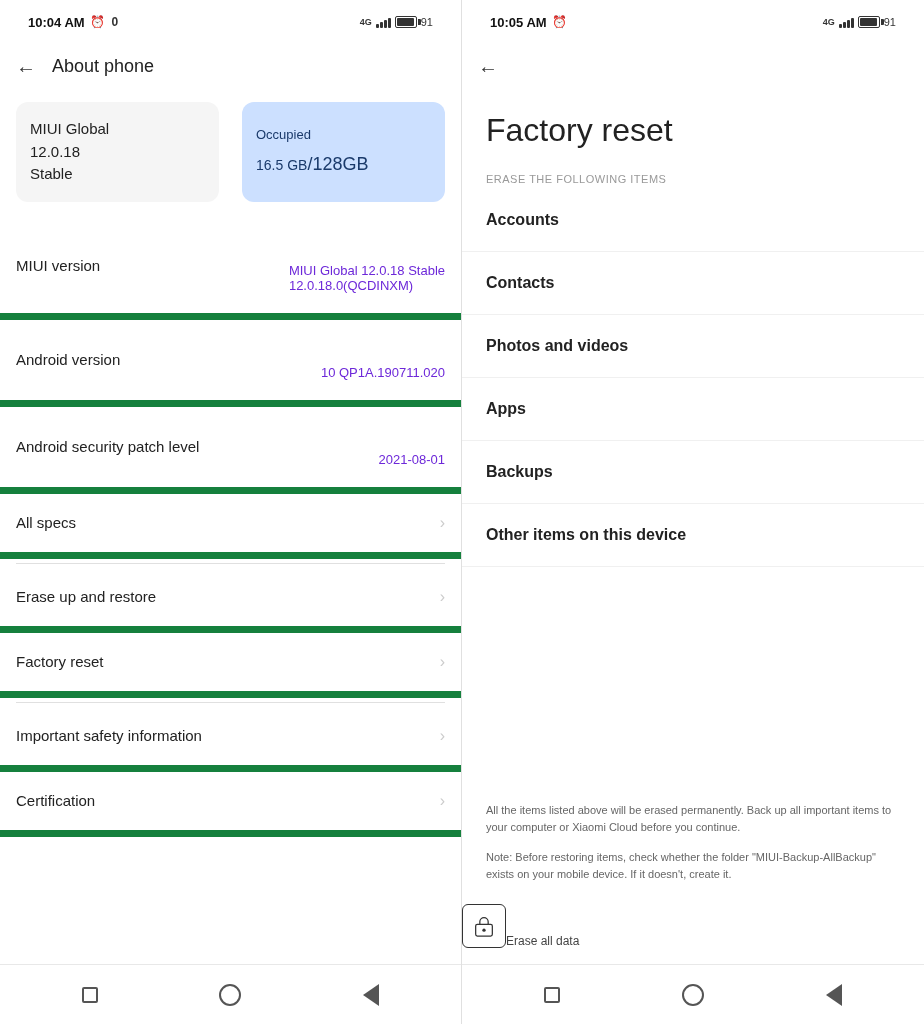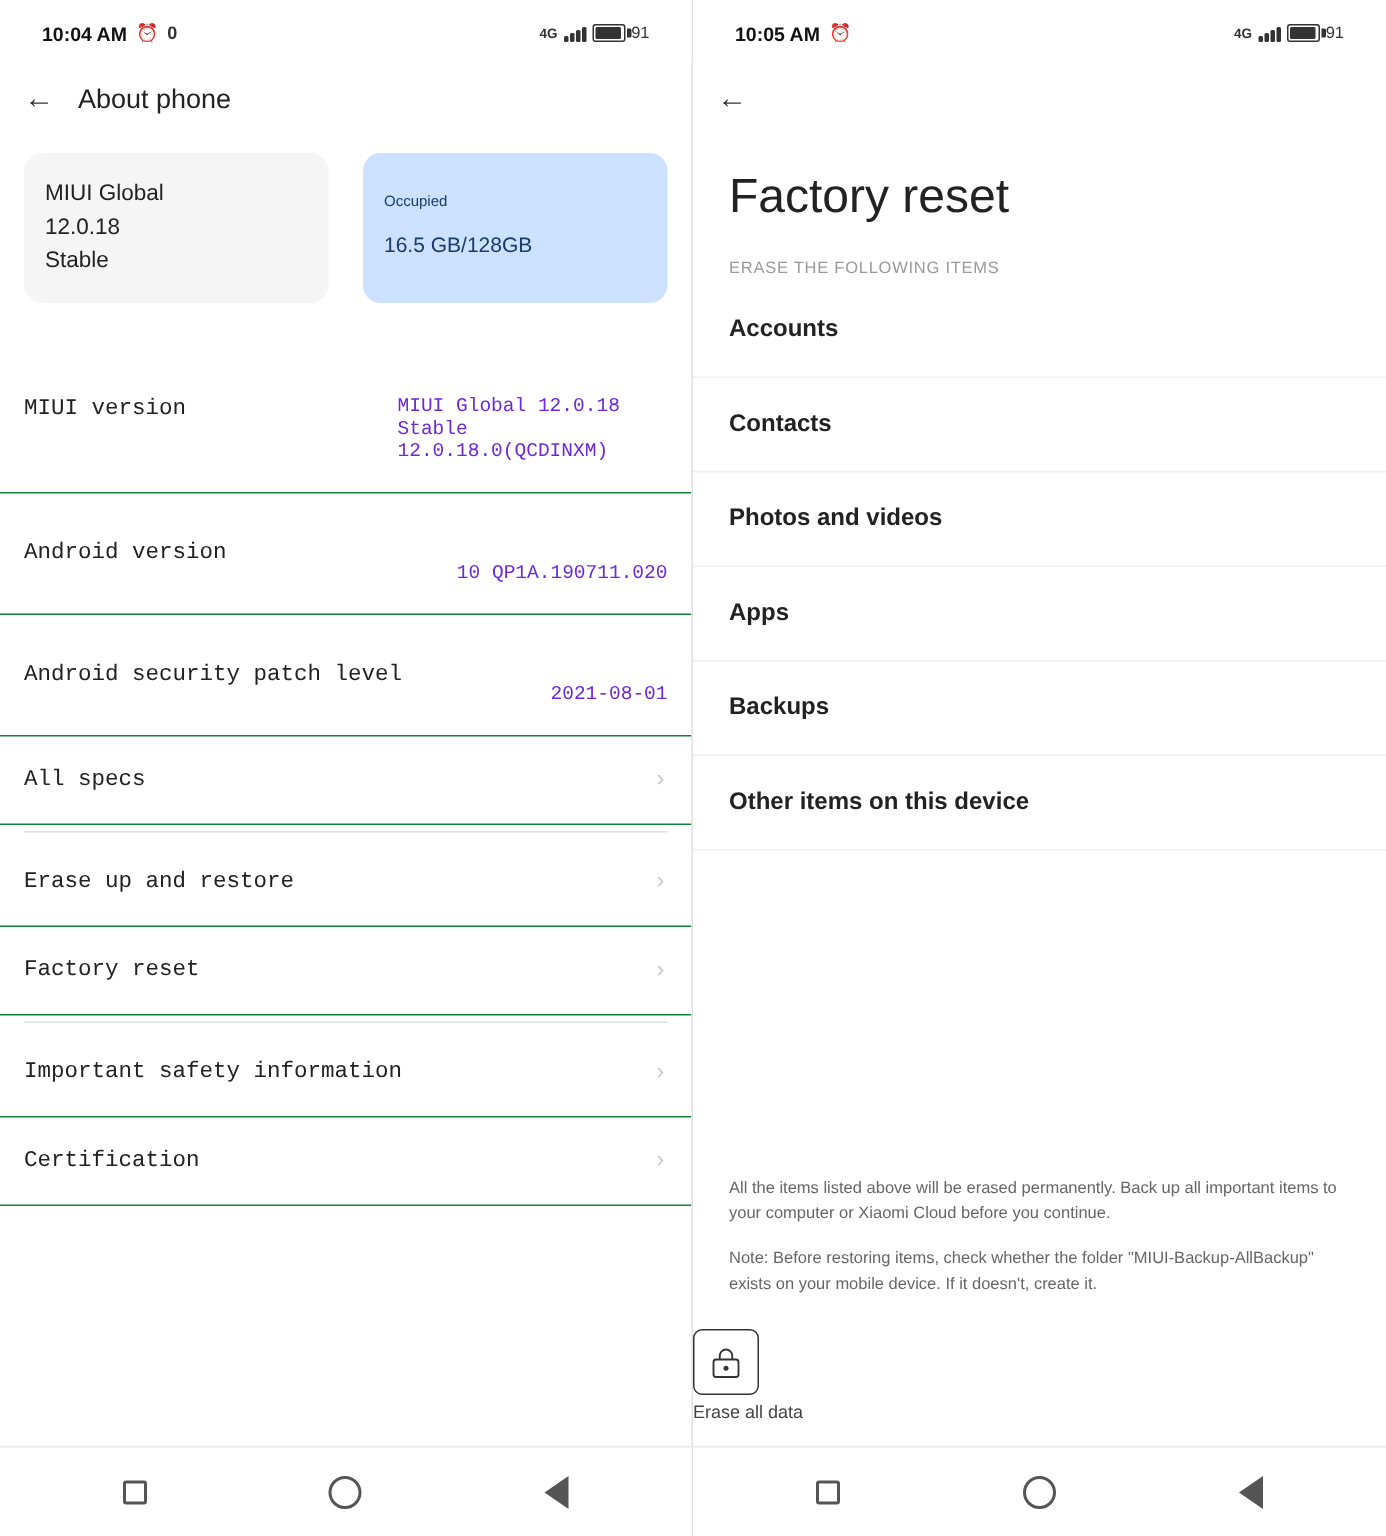--- a/index.html
+++ b/index.html
@@ -131,21 +131,21 @@
     .card-storage {
       flex: 1;
       background: #cce0ff;
       border-radius: 12px;
       padding: 16px 14px;
       display: flex;
       flex-direction: column;
       justify-content: center;
     }
     .storage-label {
-      font-size: 10px;
+      font-size: 13px;
       color: #1a3a6b;
       margin-bottom: 4px;
     }
     .storage-value {
       font-size: 26px;
       font-weight: 600;
       color: #1a3a6b;
     }
     .storage-value span {
       font-size: 14px;
@@ -155,23 +155,22 @@
     
     .settings-section {
       flex: 1;
       overflow-y: auto;
     }
     .settings-row {
       display: flex;
       justify-content: space-between;
       align-items: center;
       padding: 20px 16px;
-      border-bottom: 1px solid #15803d;
+      border-bottom: 7px solid #15803d;
       cursor: pointer;
-      font-family: Liberation Mono, monospace;
     }
     .settings-row-label {
       font-size: 15px;
       color: #222;
       font-weight: 500;
     }
     .settings-row-value {
       font-size: 13px;
       color: #6d28d9;
       text-align: left;
@@ -252,22 +251,22 @@
       color: #222;
     }
     .warning-text {
       padding: 16px 24px 8px;
       font-size: 11px;
       color: #666;
       line-height: 1.6;
     }
     .erase-btn-area {
       display: flex;
-      flex-direction: column;
-      align-items: flex-start;
+      flex-direction: row;
+      align-items: flex-end;
       padding: 12px 0 16px;
     }
     .erase-btn-icon {
       width: 44px;
       height: 44px;
       border: 1.5px solid #333;
       border-radius: 6px;
       display: flex;
       align-items: center;
       justify-content: center;
@@ -318,21 +317,21 @@
     <div class="card-miui">
       <div class="card-miui-text">
         <span>MIUI Global</span><br>
         <span>12.0.18</span><br>
         <span>Stable</span>
       </div>
     </div>
     <div class="card-storage">
       <div class="storage-label">Occupied</div>
       <div class="storage-value">
-        <span>16.5 GB</span><span style="font-size:14px;font-weight:400;margin-top:24px;">/128GB</span>
+        <span>16.5 GB</span><span style="font-size:18px;font-weight:400;margin-top:24px;">/128GB</span>
       </div>
     </div>
   </div>
 
   <div class="settings-section">
     <div class="settings-row">
       <span class="settings-row-label">MIUI version</span>
       <span class="settings-row-value" style="white-space:pre-line;">MIUI Global 12.0.18 Stable
 12.0.18.0(QCDINXM)</span>
     </div>

